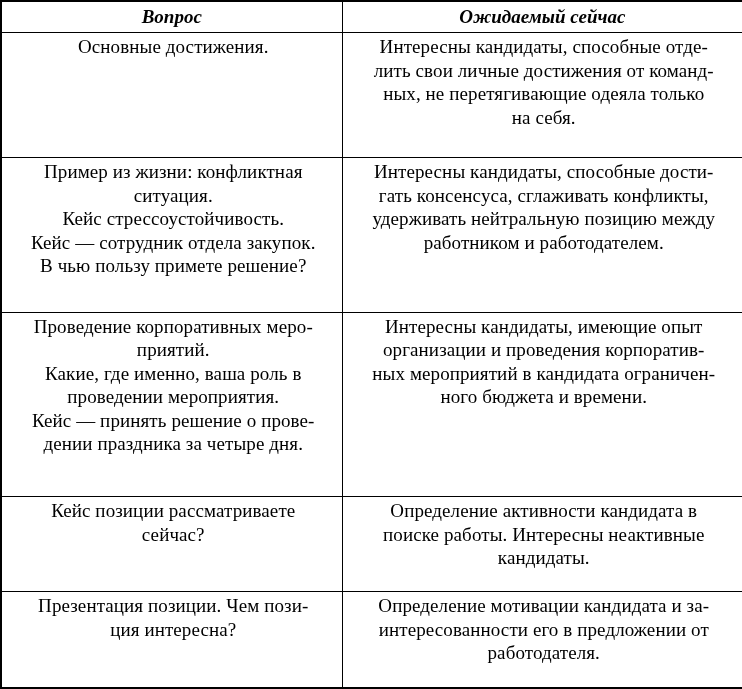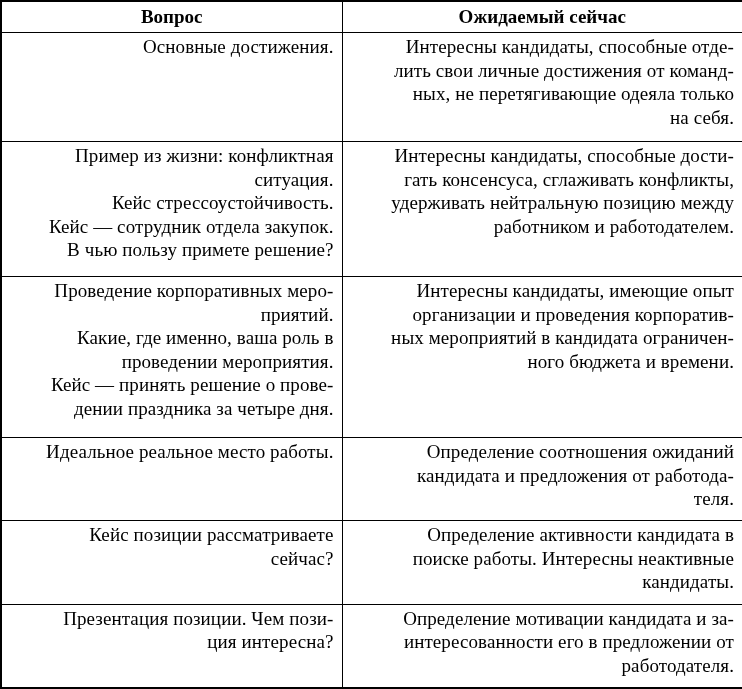--- a/index.html
+++ b/index.html
@@ -32,26 +32,27 @@
     box-sizing: border-box;
   }
   table.doc-table th {
     font-weight: bold;
     font-size: 19px;
     line-height: 22px;
     text-align: center;
     vertical-align: middle;
     padding: 4px 6px;
     height: 30px;
+    font-style: italic;
   }
   table.doc-table td {
     font-size: 19px;
     line-height: 23.5px;
     vertical-align: top;
-    text-align: right;
+    text-align: center;
     padding: 2px 8px 2px 11px;
     white-space: pre-line;
     letter-spacing: 0.1px;
   }
 </style>
 </head>
 <body>
 
 <div class="page">
   <table class="doc-table">
@@ -90,26 +91,20 @@
 Какие, где именно, ваша роль в
 проведении мероприятия.
 Кейс — принять решение о прове-
 дении праздника за четыре дня.</td>
         <td>Интересны кандидаты, имеющие опыт
 организации и проведения корпоратив-
 ных мероприятий в кандидата ограничен-
 ного бюджета и времени.</td>
       </tr>
       <tr>
-        <td>Идеальное реальное место работы.</td>
-        <td>Определение соотношения ожиданий
-кандидата и предложения от работода-
-теля.</td>
-      </tr>
-      <tr>
         <td>Кейс позиции рассматриваете
 сейчас?</td>
         <td>Определение активности кандидата в
 поиске работы. Интересны неактивные
 кандидаты.</td>
       </tr>
       <tr>
         <td>Презентация позиции. Чем пози-
 ция интересна?</td>
         <td>Определение мотивации кандидата и за-

